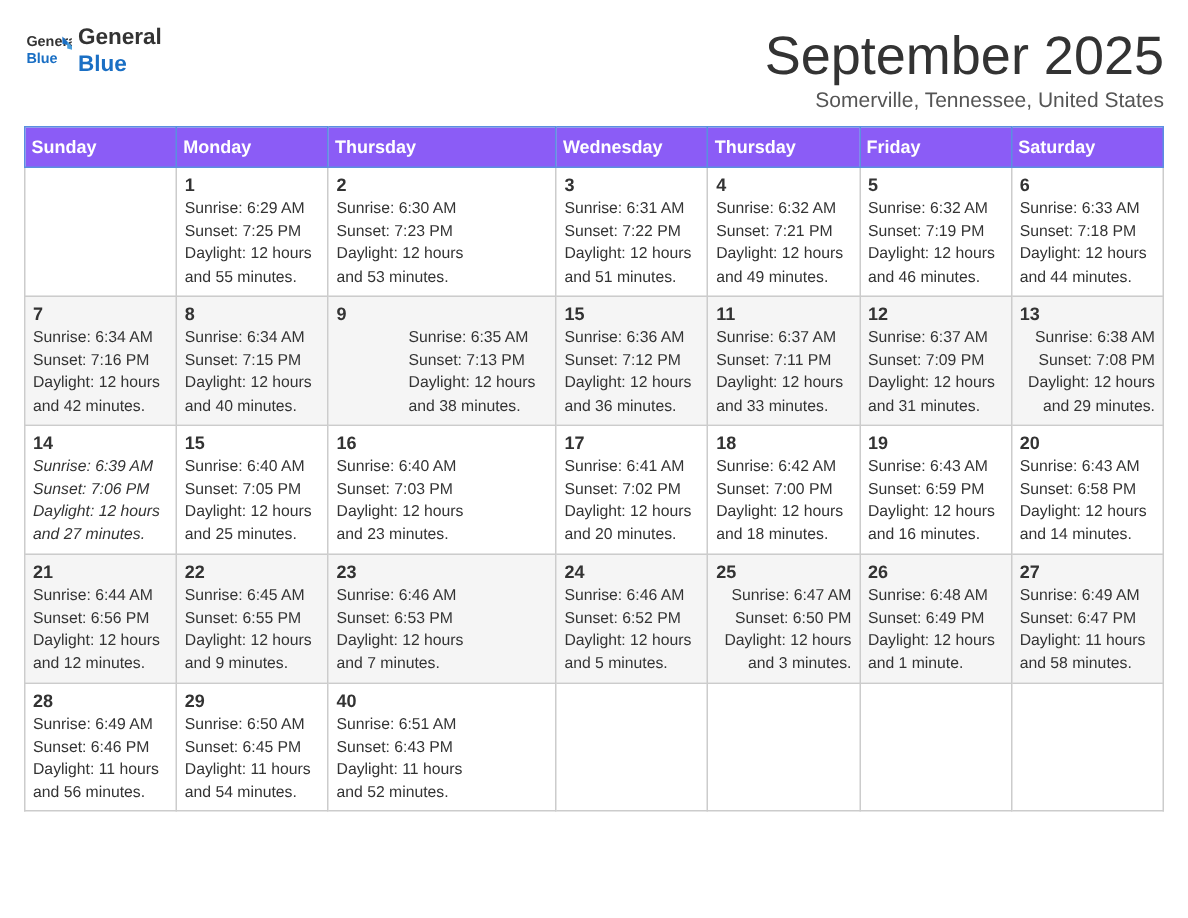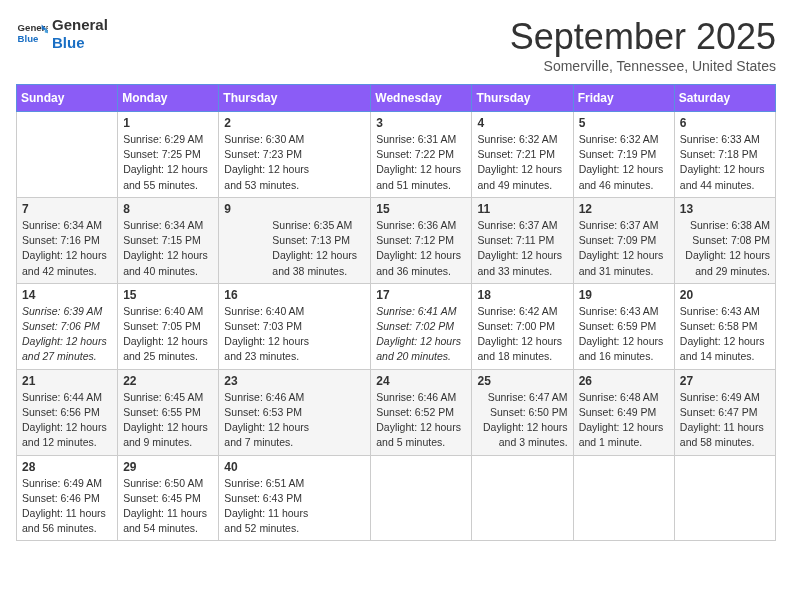--- a/index.html
+++ b/index.html
@@ -232,21 +232,21 @@
         </td>
         <td>
           <span class="day-num">16</span>
           <div class="day-info" style="white-space: pre-line;">Sunrise: 6:40 AM
 Sunset: 7:03 PM
 Daylight: 12 hours
 and 23 minutes.</div>
         </td>
         <td>
           <span class="day-num">17</span>
-          <div class="day-info" style="white-space: pre-line; font-style: italic;">Sunrise: 6:41 AM
+          <div class="day-info" style="white-space: pre-line;">Sunrise: 6:41 AM
 Sunset: 7:02 PM
 Daylight: 12 hours
 and 20 minutes.</div>
         </td>
         <td>
           <span class="day-num">18</span>
           <div class="day-info" style="white-space: pre-line;">Sunrise: 6:42 AM
 Sunset: 7:00 PM
 Daylight: 12 hours
 and 18 minutes.</div>

